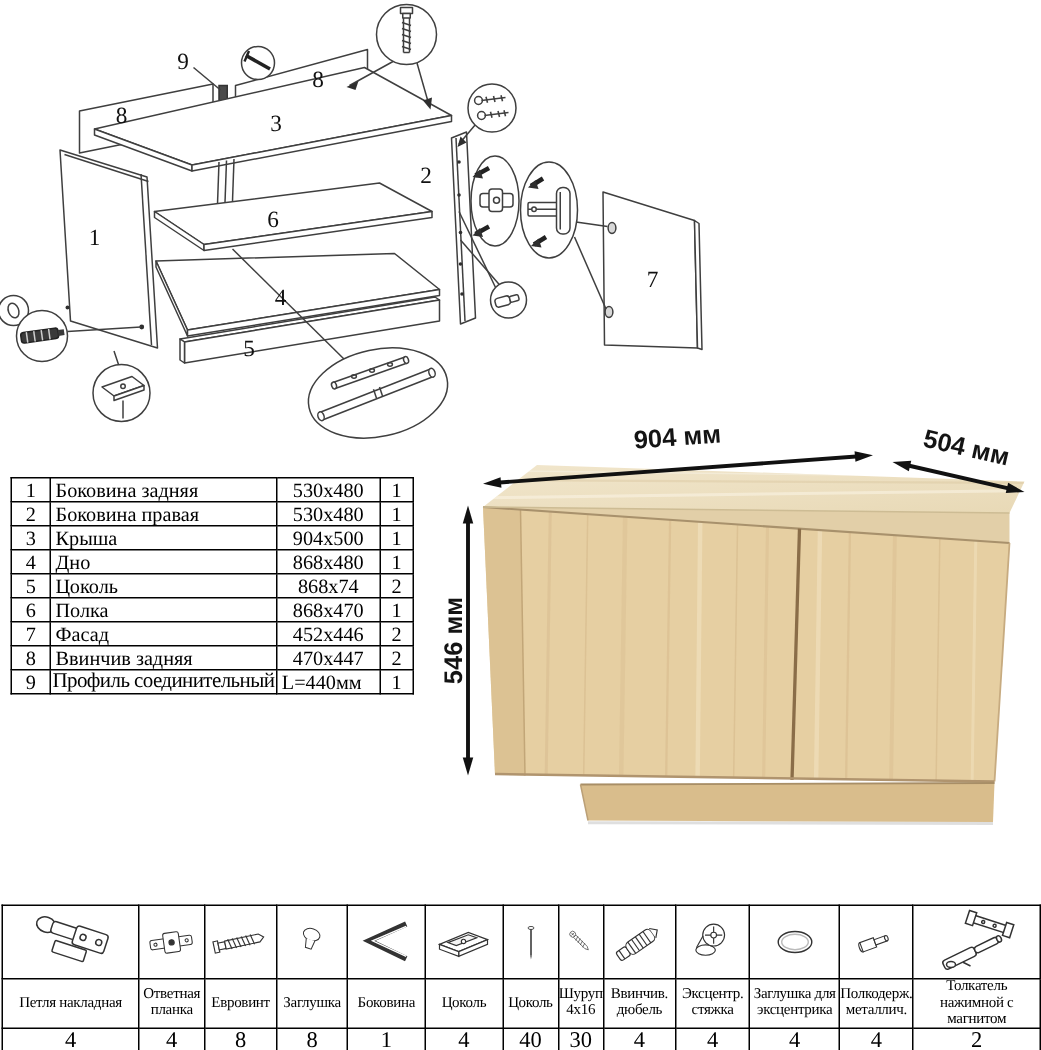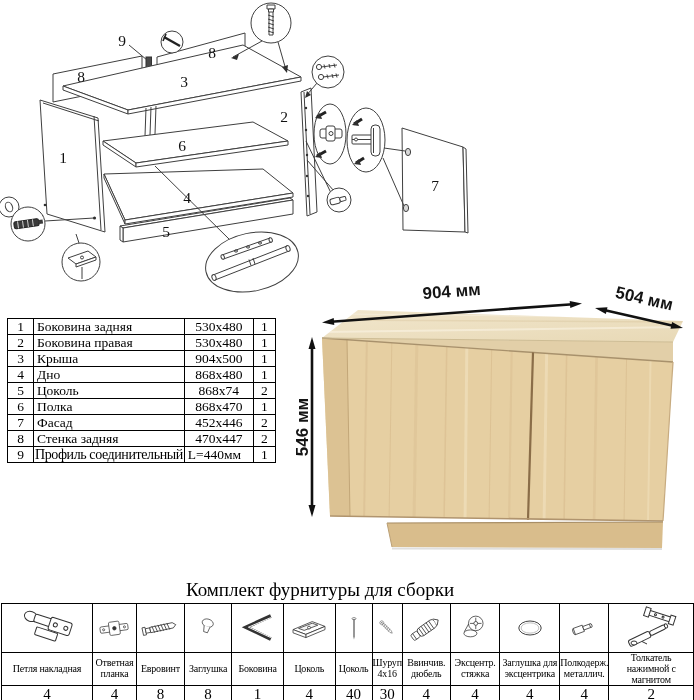--- a/index.html
+++ b/index.html
@@ -282,21 +282,21 @@
           <td class="c">1</td>
         </tr>
       <tr>
           <td class="c">7</td>
           <td class="nm">Фасад</td>
           <td class="c">452x446</td>
           <td class="c">2</td>
         </tr>
       <tr>
           <td class="c">8</td>
-          <td class="nm">Стенка задняя</td>
+          <td class="nm">Ввинчив задняя</td>
           <td class="c">470x447</td>
           <td class="c">2</td>
         </tr>
       <tr>
           <td class="c">9</td>
           <td class="nm sm">Профиль соединительный</td>
           <td class="nm">L=440мм</td>
           <td class="c">1</td>
         </tr>
     </tbody>
@@ -367,21 +367,20 @@
     </g>
 
     <g>
       <line x1="17" y1="77" x2="17" y2="237" stroke="#111" stroke-width="2.6"></line>
       <polygon points="17,67 13.5,79 20.5,79" fill="#111"></polygon>
       <polygon points="17,247 13.5,235 20.5,235" fill="#111"></polygon>
       <text class="dim" transform="translate(13,157) rotate(-90)">546 мм</text>
     </g>
   </svg>
 
-  <div class="hw-title">Комплект фурнитуры для сборки</div>
 
   <table class="hw-table">
     <colgroup>
       <col style="width:92px">
         <col style="width:44px">
         <col style="width:48px">
         <col style="width:48px">
       <col style="width:52px">
         <col style="width:52px">
         <col style="width:37px">

